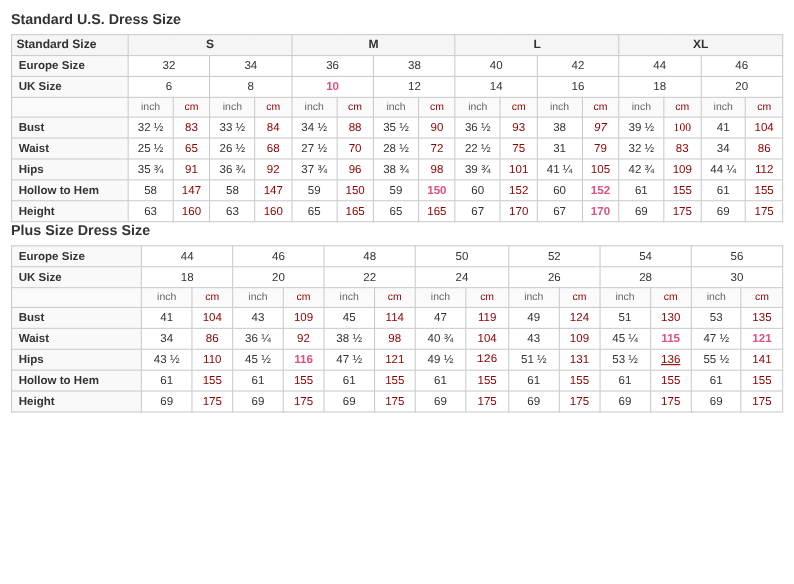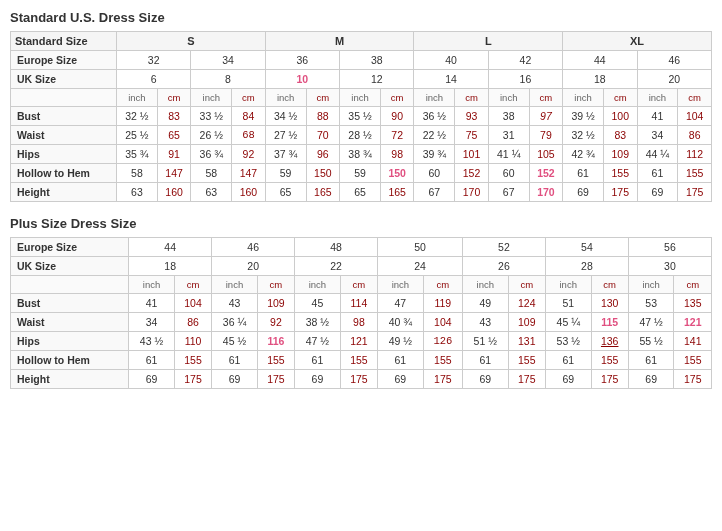--- a/index.html
+++ b/index.html
@@ -13,21 +13,20 @@
     }
     h2 {
       font-size: 13px;
       font-weight: bold;
       margin-bottom: 6px;
       color: #333;
     }
     table {
       border-collapse: collapse;
       width: 100%;
-      margin-bottom: 14px;
     }
     th, td {
       border: 1px solid #ccc;
       padding: 3px 4px;
       text-align: center;
       font-size: 10.5px;
       white-space: nowrap;
     }
     thead tr th {
       background: #f5f5f5;
@@ -121,30 +120,30 @@
         <td style="color: rgb(139, 0, 0);">84</td>
         <td>34 ½</td>
         <td style="color: rgb(139, 0, 0);">88</td>
         <td>35 ½</td>
         <td style="color: rgb(139, 0, 0);">90</td>
         <td>36 ½</td>
         <td style="color: rgb(139, 0, 0);">93</td>
         <td>38</td>
         <td style="color: rgb(139, 0, 0); font-style: italic;">97</td>
         <td>39 ½</td>
-        <td style="color: rgb(139, 0, 0);">100</td>
+        <td style="color: rgb(139, 0, 0); font-family: Liberation Serif, serif;">100</td>
         <td>41</td>
         <td style="color: rgb(139, 0, 0);">104</td>
       </tr>
       <tr>
         <td class="row-header">Waist</td>
         <td>25 ½</td>
         <td style="color: rgb(139, 0, 0);">65</td>
         <td>26 ½</td>
-        <td style="color: rgb(139, 0, 0); font-family: Liberation Mono, monospace;">68</td>
+        <td style="color: rgb(139, 0, 0);">68</td>
         <td>27 ½</td>
         <td style="color: rgb(139, 0, 0);">70</td>
         <td>28 ½</td>
         <td style="color: rgb(139, 0, 0);">72</td>
         <td>22 ½</td>
         <td style="color: rgb(139, 0, 0);">75</td>
         <td>31</td>
         <td style="color: rgb(139, 0, 0);">79</td>
         <td>32 ½</td>
         <td style="color: rgb(139, 0, 0);">83</td>

